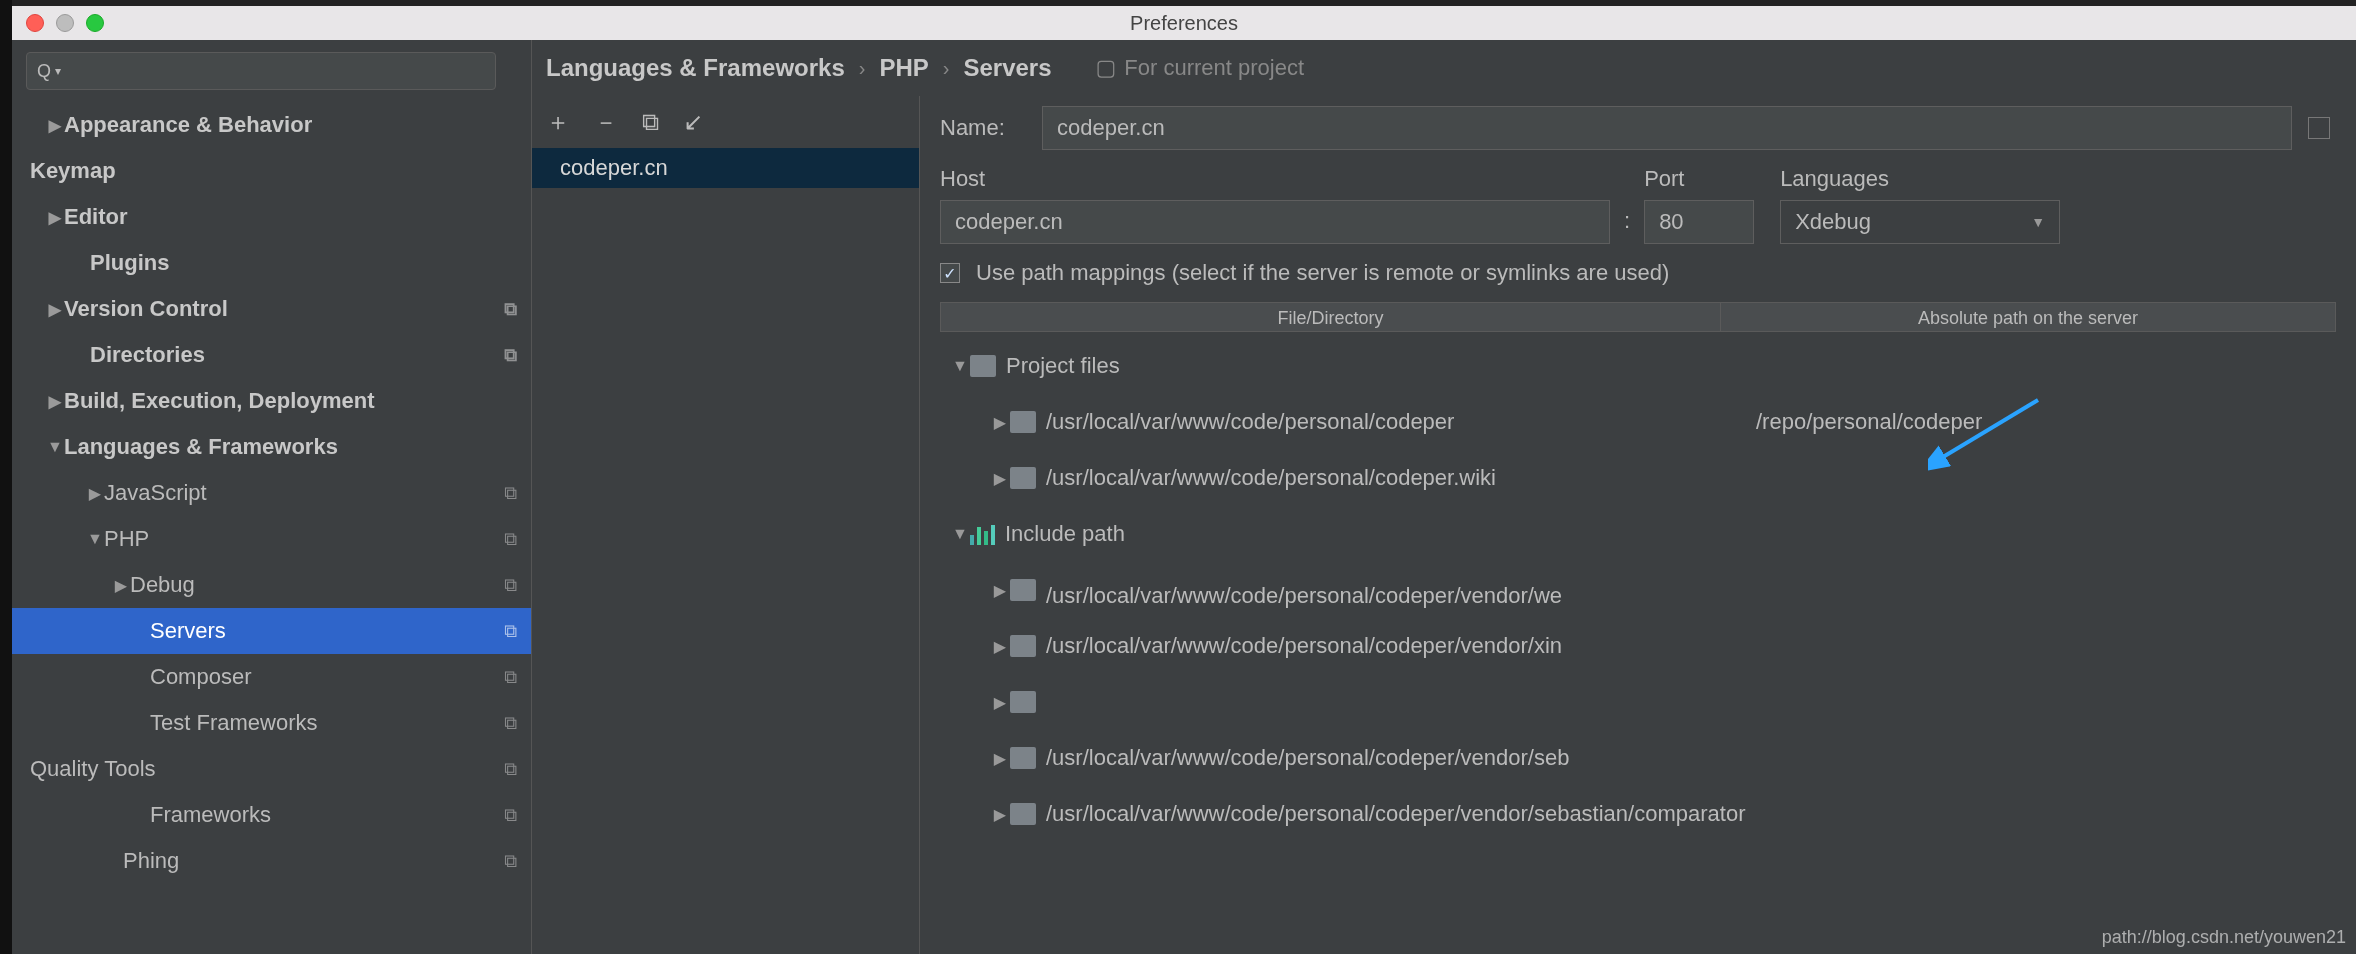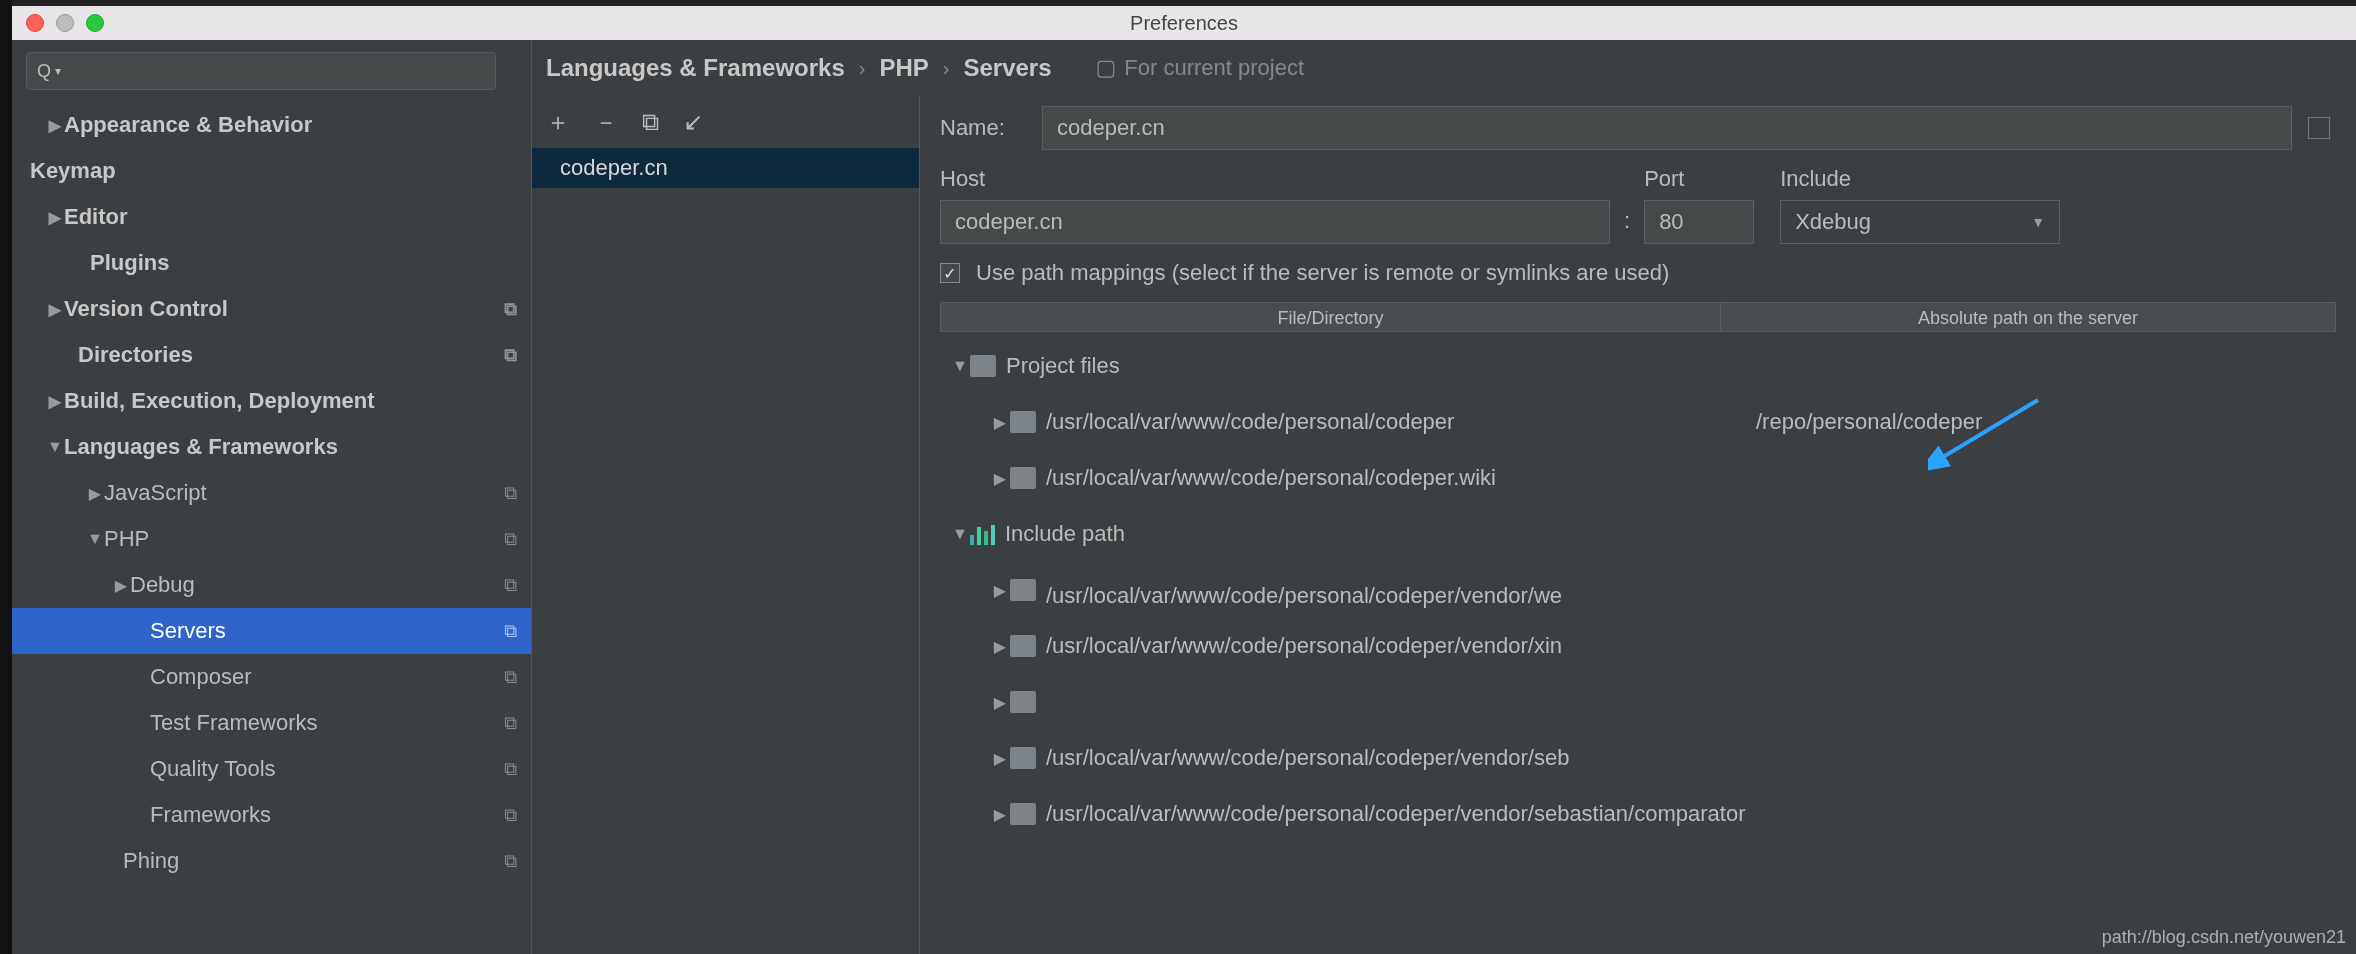--- a/index.html
+++ b/index.html
@@ -208,21 +208,21 @@
           </div>
           <div class="tree-row bold" style="padding-left: 60px;">
             <span class="arrow"></span>
             <span class="lbl">Plugins</span>
           </div>
           <div class="tree-row bold" style="padding-left: 34px;">
             <span class="arrow">▶</span>
             <span class="lbl">Version Control</span>
             <span class="copy-ic">⧉</span>
           </div>
-          <div class="tree-row bold" style="padding-left: 48px;">
+          <div class="tree-row bold" style="padding-left: 60px;">
             <span class="arrow"></span>
             <span class="lbl">Directories</span>
             <span class="copy-ic">⧉</span>
           </div>
           <div class="tree-row bold" style="padding-left: 34px;">
             <span class="arrow">▶</span>
             <span class="lbl">Build, Execution, Deployment</span>
           </div>
           <div class="tree-row bold" style="padding-left: 34px;">
             <span class="arrow">▼</span>
@@ -251,21 +251,21 @@
           <div class="tree-row" style="padding-left: 120px;">
             <span class="arrow"></span>
             <span class="lbl">Composer</span>
             <span class="copy-ic">⧉</span>
           </div>
           <div class="tree-row" style="padding-left: 120px;">
             <span class="arrow"></span>
             <span class="lbl">Test Frameworks</span>
             <span class="copy-ic">⧉</span>
           </div>
-          <div class="tree-row" style="padding-left: 120px; align-items: center;">
+          <div class="tree-row" style=" align-items: center;">
             <span class="arrow"></span>
             <span class="lbl">Quality Tools</span>
             <span class="copy-ic">⧉</span>
           </div>
           <div class="tree-row" style="padding-left: 120px;">
             <span class="arrow"></span>
             <span class="lbl">Frameworks</span>
             <span class="copy-ic">⧉</span>
           </div>
           <div class="tree-row" style="padding-left: 93px;">
@@ -320,21 +320,21 @@
                 <span class="lblf">Host</span>
                 <input class="inp" style="width: 670px;" value="codeper.cn">
               </div>
               <span class="lblf" style="padding:0 14px 10px 14px;">:</span>
               <div style="display:flex; flex-direction:column; gap:8px;">
                 <span class="lblf">Port</span>
                 <input class="inp" style="width: 110px;" value="80">
               </div>
               <div style="width:26px;"></div>
               <div style="display:flex; flex-direction:column; gap:8px;">
-                <span class="lblf">Include</span>
+                <span class="lblf">Languages</span>
                 <div class="sel" style="width:280px;">
                   <span>Xdebug</span>
                   <span style="font-size:14px;color:#999;">▼</span>
                 </div>
               </div>
             </div>
 
             <div class="row">
               <span class="chk">✓</span>
               <span class="lblf">Use path mappings (select if the server is remote or symlinks are used)</span>

